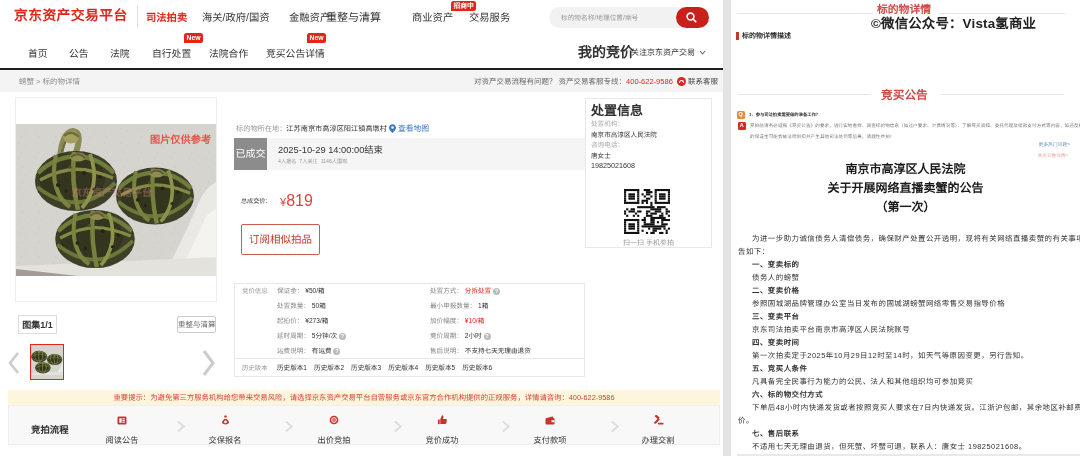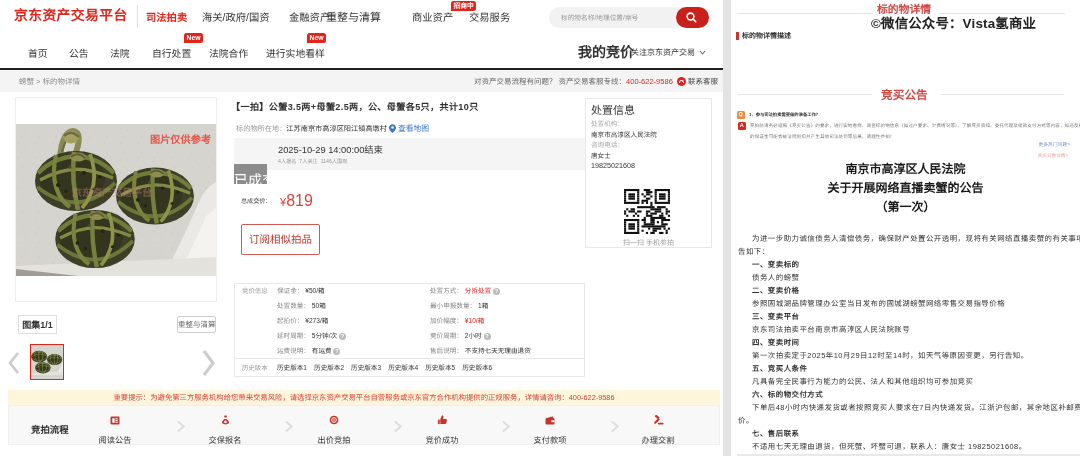--- a/index.html
+++ b/index.html
@@ -32,21 +32,21 @@
     <div class="abs" style="left:326px;top:12px;font-size:11px;line-height:11px;color:#333;">重整与清算</div>
     <div class="abs" style="left:412px;top:12px;font-size:10.3px;line-height:11px;color:#333;">商业资产</div>
     <div class="abs" style="left:469px;top:12px;font-size:10.3px;line-height:11px;color:#333;">交易服务</div>
     <div class="badge" style="left:451px;top:1px;">招商中</div>
 
     <div class="abs" style="left:28px;top:48px;font-size:9.8px;line-height:11px;color:#333;">首页</div>
     <div class="abs" style="left:69px;top:48px;font-size:9.8px;line-height:11px;color:#333;">公告</div>
     <div class="abs" style="left:110px;top:48px;font-size:9.8px;line-height:11px;color:#333;">法院</div>
     <div class="abs" style="left:152px;top:48px;font-size:9.8px;line-height:11px;color:#333;">自行处置</div>
     <div class="abs" style="left:209px;top:48px;font-size:9.8px;line-height:11px;color:#333;">法院合作</div>
-    <div class="abs" style="left:266px;top:48px;font-size:9.8px;line-height:11px;color:#333;">进行实地看样</div>
+    <div class="abs" style="left:266px;top:48px;font-size:9.8px;line-height:11px;color:#333;">竞买公告详情</div>
     <div class="badge" style="left:184px;top:33px;">New</div>
     <div class="badge" style="left:307px;top:33px;">New</div>
 
     <div class="abs" style="left:549px;top:7px;width:160px;height:21px;background:#f2f2f2;border-radius:11px;"></div>
     <div class="abs" style="left:561px;top:14px;font-size:6.7px;line-height:8px;color:#999;">标的物名称/地理位置/案号</div>
     <div class="abs" style="left:676px;top:7px;width:33px;height:21px;background:#c8211b;border-radius:11px;"></div>
     <svg class="abs" style="left:685px;top:11px;" width="13" height="13" viewBox="0 0 13 13">
       <circle cx="5.5" cy="5.5" r="3.4" fill="none" stroke="#fff" stroke-width="1.6"></circle>
       <line x1="8.1" y1="8.1" x2="10.8" y2="10.8" stroke="#fff" stroke-width="1.6" stroke-linecap="round"></line>
     </svg>
@@ -125,37 +125,36 @@
       <svg width="32" height="34" viewBox="18 22 164 126">
           <rect x="0" y="0" width="200" height="152" fill="#d6d4cf"></rect>
           <path d="M200 58 L200 152 L148 152 Q170 108 183 78 Q189 64 200 58" fill="#ebe9e5"></path>
           <path d="M0 142 L200 133 L200 152 L0 152 Z" fill="#e4e2dd"></path>
           <use href="#crab" transform="translate(60,57)"></use>
           <use href="#crab" transform="translate(139,72) scale(0.95)"></use>
           <use href="#crab" transform="translate(79,115) scale(0.97)"></use>
         </svg>
     </div>
 
-    <div class="abs" style="left:231px;top:102px;font-size:9.1px;line-height:11px;font-weight:bold;color:#333;letter-spacing:0.35px;">【一拍】公蟹3.5两+母蟹2.5两，公、母蟹各5只，共计10只</div>
     <div class="abs" style="left:236px;top:124px;font-size:7.2px;line-height:8px;color:#999;">标的物所在地：<span style="color:#333;">江苏南京市高淳区阳江镇高墩村</span>&nbsp;<svg width="7" height="9" viewBox="0 0 8 10" style="vertical-align:-2px;">
           <path d="M4 0 C1.8 0 0 1.8 0 4 C0 6.8 4 10 4 10 C4 10 8 6.8 8 4 C8 1.8 6.2 0 4 0 Z M4 5.4 A1.5 1.5 0 1 1 4 2.4 A1.5 1.5 0 0 1 4 5.4 Z" fill="#3a78c3"></path>
         </svg>&nbsp;<span style="color:#3a78c3;font-size:7.8px;">查看地图</span></div>
 
     <div class="abs" style="left:234px;top:138px;width:351px;height:32px;background:#f5f5f5;"></div>
-    <div class="abs" style="left:234px;top:138px;width:33px;height:20px;background:#8c8c8c;color:#fff;font-size:14px;text-align:center;line-height:32px;margin-top:26px;">已成交</div>
+    <div class="abs" style="left:234px;top:138px;width:33px;height:32px;background:#8c8c8c;color:#fff;font-size:10px;text-align:center;line-height:32px;">已成交</div>
     <div class="abs" style="left:278px;top:145px;font-size:9.3px;line-height:10px;color:#333;font-weight:500;">2025-10-29 14:00:00结束</div>
     <div class="abs" style="left:278px;top:158px;font-size:5.2px;line-height:7px;color:#999;">4人报名&nbsp;&nbsp;7人关注&nbsp;&nbsp;1146人围观</div>
 
     <div class="abs" style="left:241px;top:197px;font-size:6.1px;line-height:8px;color:#333;">总成交价：</div>
     <div class="abs" style="left:280px;top:193px;font-size:11px;line-height:15px;color:#d8453e;">¥<span style="font-size:16px;">819</span></div>
 
     <div class="abs" style="left:241px;top:224px;width:79px;height:31px;border:1px solid #cf5a52;border-radius:2px;color:#c0352d;font-size:10.5px;text-align:center;line-height:29px;">订阅相似拍品</div>
 
     <div class="abs" style="left:585px;top:98px;width:127px;height:150px;border:1px solid #e8e8e8;"></div>
-    <div class="abs" style="left:591px;top:106px;font-size:11px;line-height:9px;font-weight:normal;color:#333;text-align:center;">处置信息</div>
+    <div class="abs" style="left:591px;top:106px;font-size:13px;line-height:9px;font-weight:bold;color:#333;text-align:center;">处置信息</div>
     <div class="abs" style="left:591px;top:120px;font-size:6.6px;line-height:8px;color:#aaa;">处置机构：</div>
     <div class="abs" style="left:591px;top:131px;font-size:6.6px;line-height:8px;color:#333;">南京市高淳区人民法院</div>
     <div class="abs" style="left:591px;top:141px;font-size:6.6px;line-height:8px;color:#aaa;">咨询电话：</div>
     <div class="abs" style="left:591px;top:152px;font-size:6.6px;line-height:8px;color:#333;">唐女士</div>
     <div class="abs" style="left:591px;top:162px;font-size:7.2px;line-height:8px;color:#333;">19825021608</div>
     <div class="abs" id="qrbox" style="left:624px;top:189px;width:46px;height:45px;"><svg width="46" height="45" viewBox="0 0 47 47" preserveAspectRatio="none">
           <rect width="47" height="47" fill="#fff"></rect>
           <g fill="#111">
             <rect x="0.0" y="0.0" width="15.7" height="2.2"></rect>
             <rect x="20.1" y="0.0" width="6.7" height="2.2"></rect>
@@ -279,21 +278,21 @@
     <div class="abs" style="left:430px;top:347px;font-size:6.6px;line-height:8px;color:#888;">售后说明：&nbsp;<span style="color:#333;">不支持七天无理由退货</span></div>
     <div class="abs" style="left:234px;top:358px;width:351px;height:1px;background:#e8e8e8;"></div>
     <div class="abs" style="left:242px;top:364px;font-size:6.4px;line-height:8px;color:#999;">历史版本</div>
     <div class="abs" style="left:277px;top:364px;font-size:6.6px;line-height:8px;color:#333;"><span style="margin-right:7px;">历史版本1</span><span style="margin-right:7px;">历史版本2</span><span style="margin-right:7px;">历史版本3</span><span style="margin-right:7px;">历史版本4</span><span style="margin-right:7px;">历史版本5</span><span>历史版本6</span></div>
 
     <div class="abs" style="left:8px;top:390px;width:712px;height:16px;background:#fdf6dd;text-align:center;font-size:7.35px;color:#d9413a;line-height:16px;">重要提示：为避免第三方服务机构给您带来交易风险，请选择京东资产交易平台自营服务或京东官方合作机构提供的正规服务，详情请咨询：400-622-9586</div>
 
     <div class="abs" style="left:8px;top:405px;width:712px;height:40px;background:#f8f8f8;border:1px solid #efefef;"></div>
     <div class="abs" style="left:31px;top:424px;font-size:9.4px;line-height:11px;font-weight:bold;color:#333;">竞拍流程</div>
 
-    <div class="fstep" style="left:85px;">
+    <div class="fstep" style="left:92px;">
       <svg width="10" height="9" viewBox="0 0 11 10">
           <rect x="0.5" y="0.5" width="10" height="9" rx="1.5" fill="#c7342c"></rect>
           <rect x="2.5" y="2.5" width="2.6" height="5" fill="#fff"></rect>
           <rect x="6" y="2.5" width="2.6" height="1.2" fill="#fff"></rect>
           <rect x="6" y="4.4" width="2.6" height="1.2" fill="#fff"></rect>
           <rect x="6" y="6.3" width="2.6" height="1.2" fill="#fff"></rect>
         </svg>
       <div class="lbl">阅读公告</div>
     </div>
     <div class="fstep" style="left:195px;">

